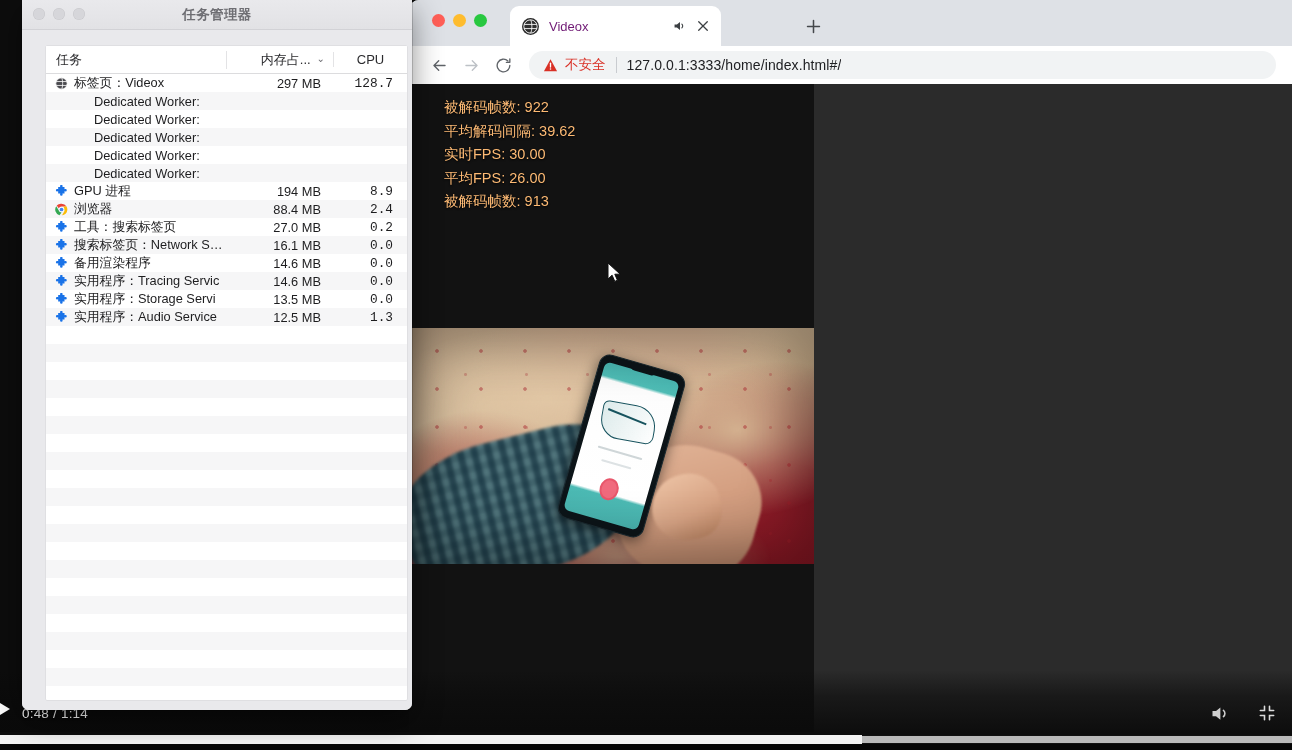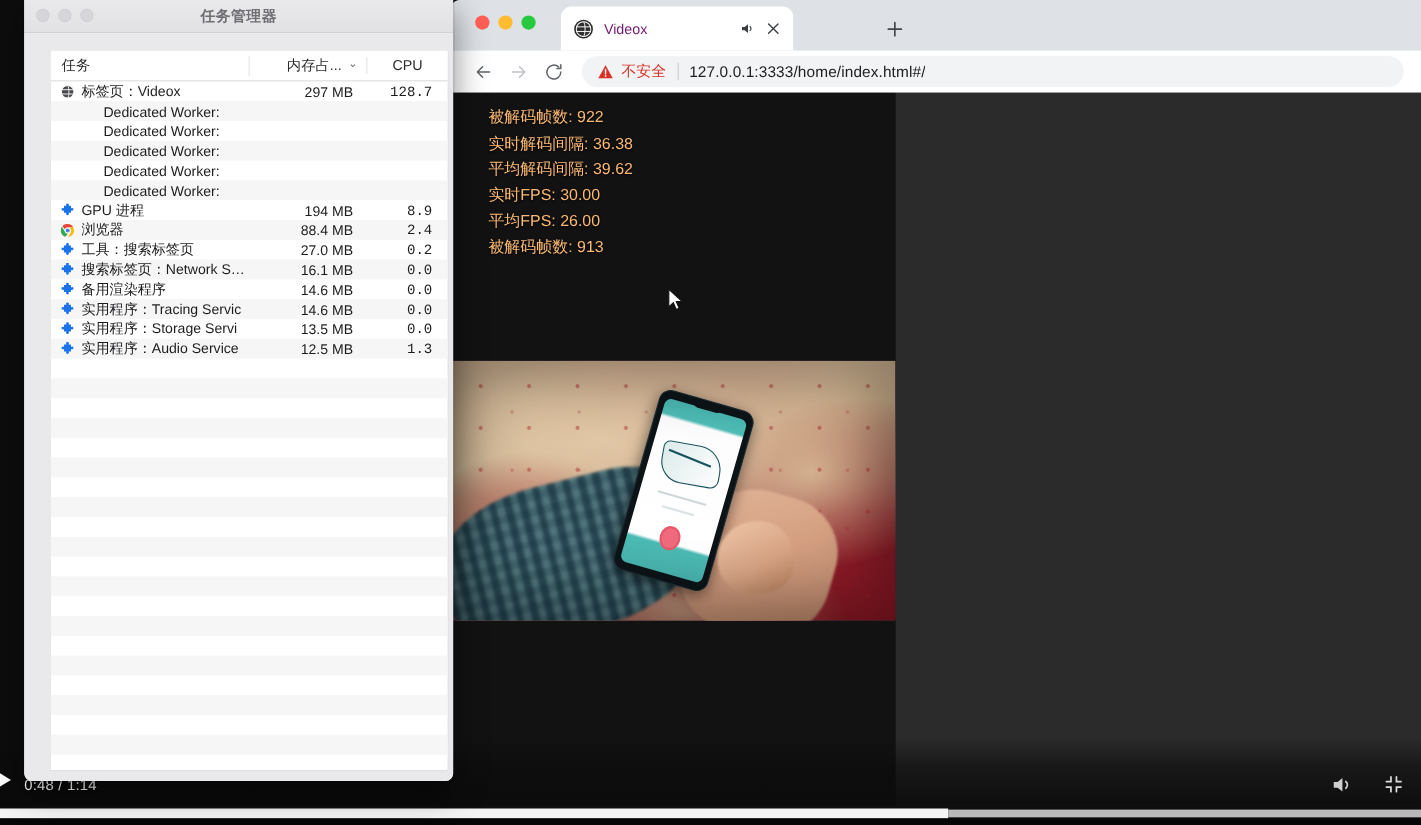--- a/index.html
+++ b/index.html
@@ -246,21 +246,20 @@
 <div id="root">
 
   <div class="app-layer">
 
     <div class="left-gutter"></div>
     <div class="right-gutter"></div>
 
     <div class="video-stage">
       <div class="stats-overlay">
         <div class="stat-row"><span>被解码帧数</span>: <span>922</span></div>
-        <div class="stat-row"><span>实时解码间隔</span>: <span>36.38</span></div>
         <div class="stat-row"><span>平均解码间隔</span>: <span>39.62</span></div>
         <div class="stat-row"><span>实时FPS</span>: <span>30.00</span></div>
         <div class="stat-row"><span>平均FPS</span>: <span>26.00</span></div>
         <div class="stat-row"><span>被解码帧数</span>: <span>913</span></div>
       </div>
     </div>
 
     <div class="video-frame">
       <div class="vf-base"></div>
       <div class="vf-blanket"></div>

